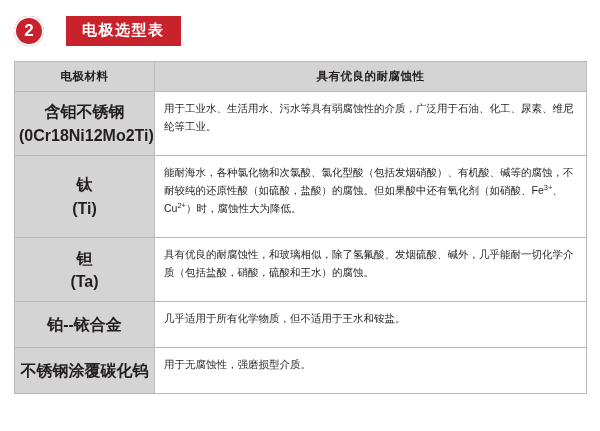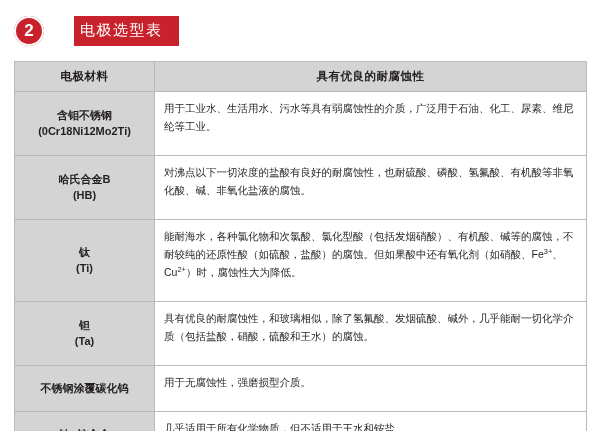--- a/index.html
+++ b/index.html
@@ -36,27 +36,27 @@
     color: #ffffff;
     font-size: 17px;
     font-weight: bold;
     display: flex;
     align-items: center;
     justify-content: center;
     flex: 0 0 auto;
     box-shadow: 0 0 0 2px #ffffff inset;
   }
   .title-bar {
-    margin-left: 30px;
+    margin-left: 22px;
     background: #c8232c;
     color: #ffffff;
     font-size: 15px;
-    font-weight: normal;
+    font-weight: bold;
     letter-spacing: 1.5px;
-    padding: 6px 16px 7px 6px;
+    padding: 6px 16px 7px 16px;
     line-height: 1.1;
   }
   
   table.spec {
     width: 572px;
     border-collapse: collapse;
     table-layout: fixed;
     font-size: 10.5px;
   }
   table.spec col.c1 { width: 140px; }
@@ -71,21 +71,21 @@
     font-size: 11.5px;
     font-weight: bold;
     text-align: center;
     padding: 7px 4px;
     letter-spacing: 0.5px;
   }
   td.mat {
     background: #d4d4d4;
     text-align: center;
     font-weight: bold;
-    font-size: 11px;
+    font-size: 16px;
     padding: 6px 4px;
     line-height: 1.45;
   }
   td.desc {
     background: #ffffff;
     padding: 7px 9px 20px 9px;
     line-height: 1.72;
     text-align: left;
     font-size: 10.5px;
     color: #231f20;
@@ -122,55 +122,48 @@
     <tbody>
 
       <tr>
         <td class="mat">
           <span class="mat-line">含钼不锈钢</span>
           <span class="mat-line">(0Cr18Ni12Mo2Ti)</span>
         </td>
         <td class="desc">用于工业水、生活用水、污水等具有弱腐蚀性的介质，广泛用于石油、化工、尿素、维尼纶等工业。</td>
       </tr>
 
-      <tr>
-        <td class="mat">
-          <span class="mat-line">哈氏合金B</span>
-          <span class="mat-line">(HB)</span>
-        </td>
-        <td class="desc">对沸点以下一切浓度的盐酸有良好的耐腐蚀性，也耐硫酸、磷酸、氢氟酸、有机酸等非氧化酸、碱、非氧化盐液的腐蚀。</td>
-      </tr>
 
 
       <tr>
         <td class="mat">
           <span class="mat-line">钛</span>
           <span class="mat-line">(Ti)</span>
         </td>
         <td class="desc">能耐海水，各种氯化物和次氯酸、氯化型酸（包括发烟硝酸）、有机酸、碱等的腐蚀，不耐较纯的还原性酸（如硫酸，盐酸）的腐蚀。但如果酸中还有氧化剂（如硝酸、Fe<sup>3+</sup>、Cu<sup>2+</sup>）时，腐蚀性大为降低。</td>
       </tr>
 
       <tr>
         <td class="mat">
           <span class="mat-line">钽</span>
           <span class="mat-line">(Ta)</span>
         </td>
         <td class="desc">具有优良的耐腐蚀性，和玻璃相似，除了氢氟酸、发烟硫酸、碱外，几乎能耐一切化学介质（包括盐酸，硝酸，硫酸和王水）的腐蚀。</td>
       </tr>
 
       <tr>
         <td class="mat">
-          <span class="mat-line">不锈钢涂覆碳化钨</span>
+          <span class="mat-line">铂--铱合金</span>
         </td>
-        <td class="desc">用于无腐蚀性，强磨损型介质。</td>
+        <td class="desc">几乎适用于所有化学物质，但不适用于王水和铵盐。</td>
       </tr>
 
       <tr>
         <td class="mat">
-          <span class="mat-line">铂--铱合金</span>
+          <span class="mat-line">不锈钢涂覆碳化钨</span>
         </td>
-        <td class="desc">几乎适用于所有化学物质，但不适用于王水和铵盐。</td>
+        <td class="desc">用于无腐蚀性，强磨损型介质。</td>
       </tr>
 
     </tbody>
   </table>
 
 </div>
 
 </body></html>

